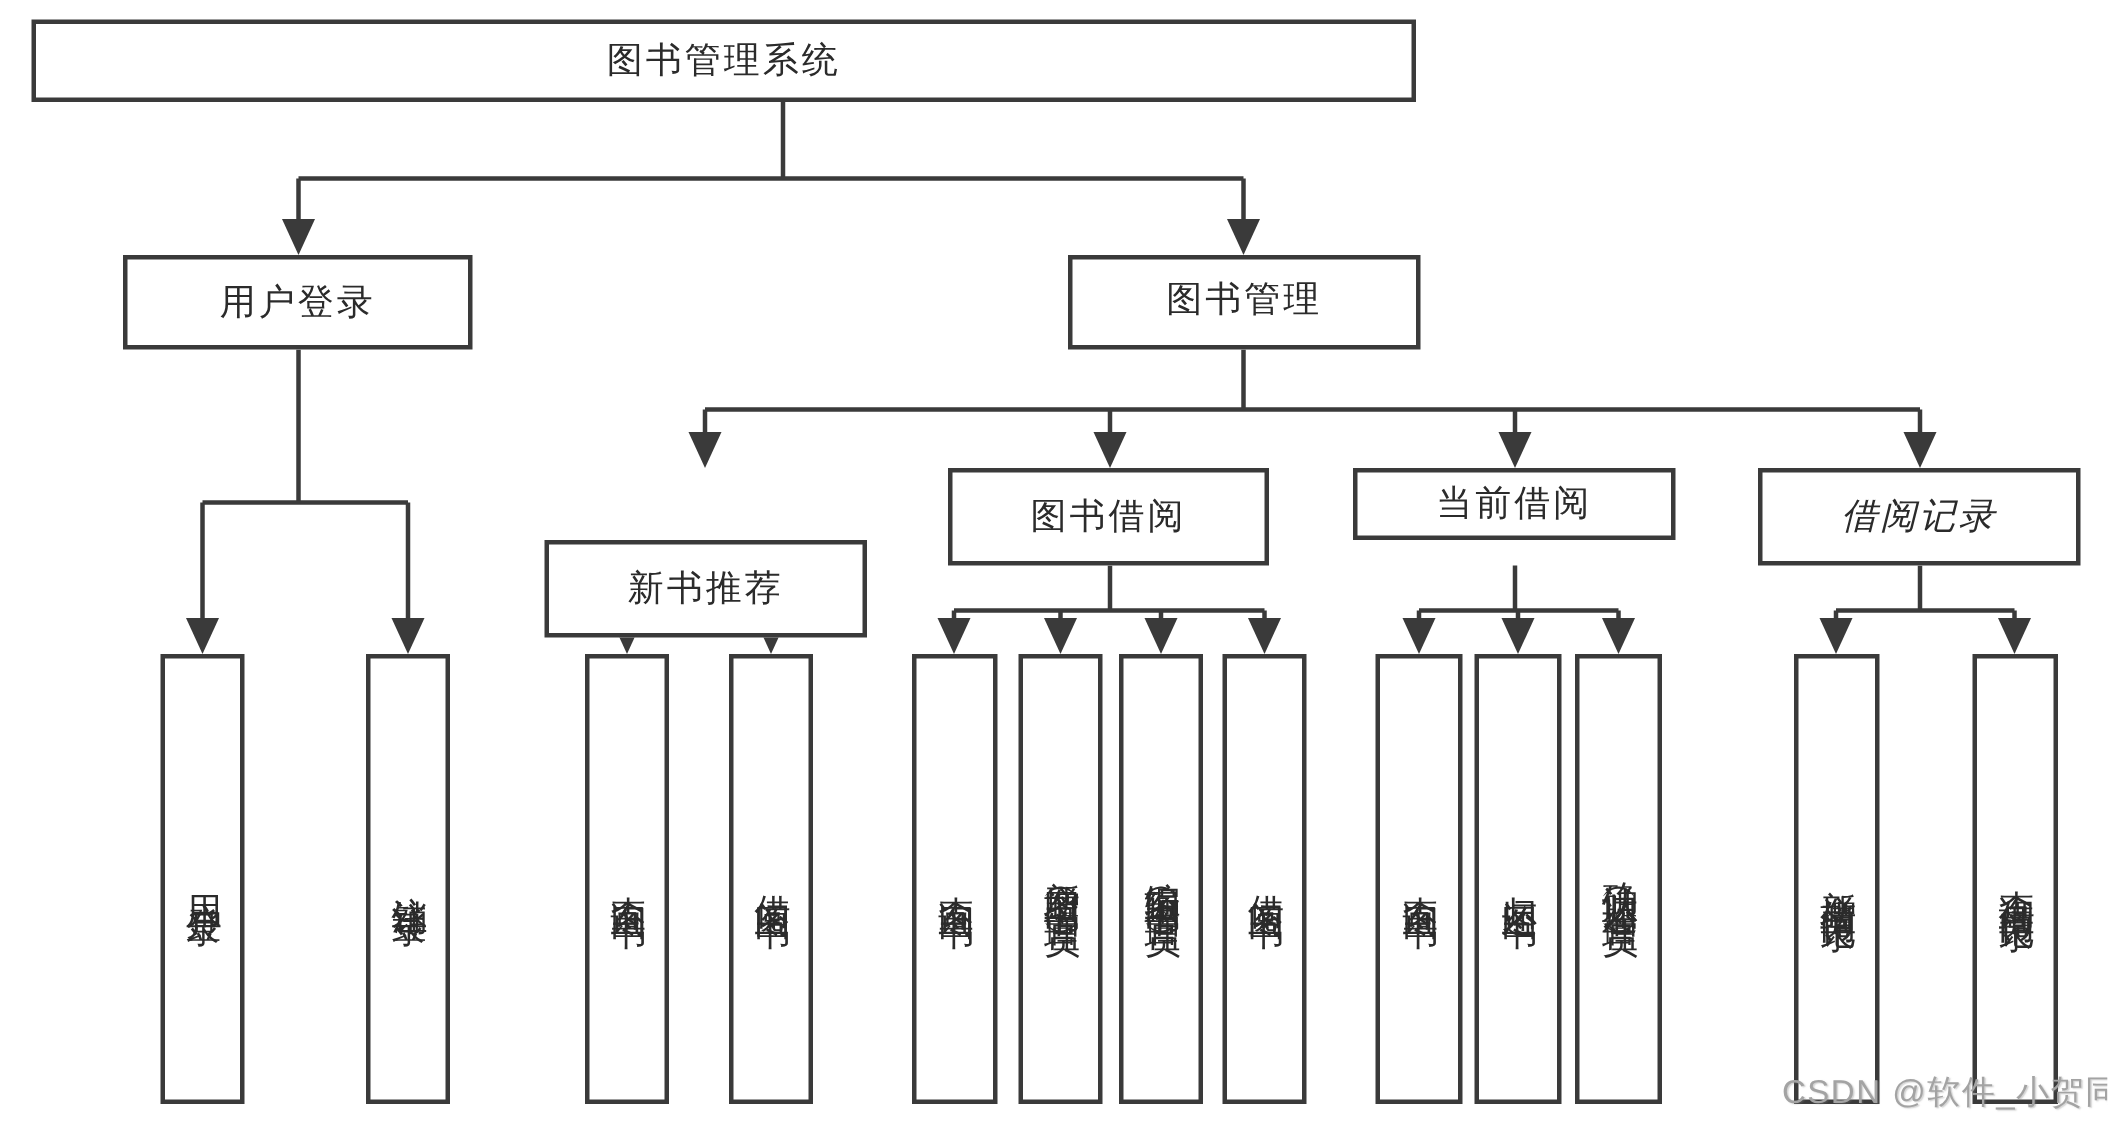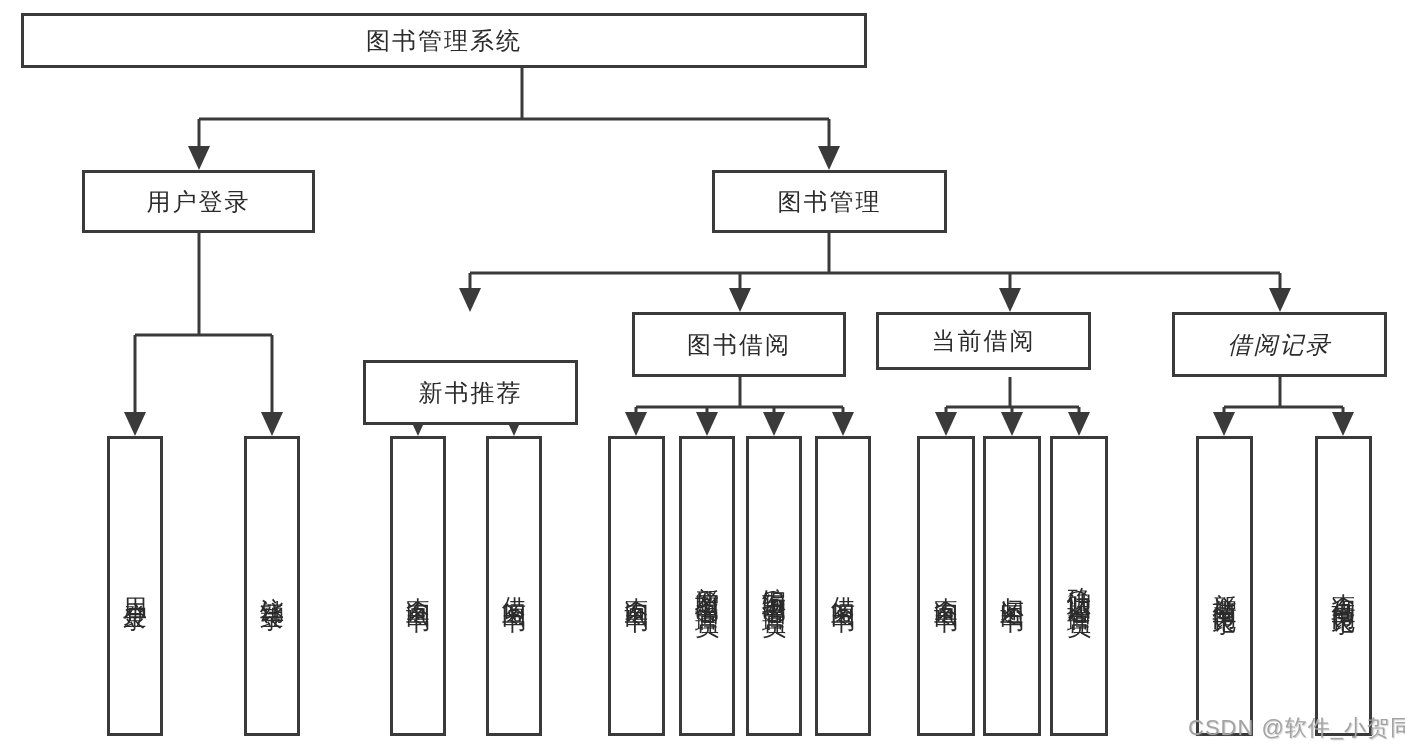--- a/index.html
+++ b/index.html
@@ -108,38 +108,38 @@
       <polygon points="763,412 785,412 774,436"></polygon>
       <polygon points="832,412 854,412 843,436"></polygon>
       <polygon points="935,412 957,412 946,436"></polygon>
       <polygon points="1001,412 1023,412 1012,436"></polygon>
       <polygon points="1068,412 1090,412 1079,436"></polygon>
       <polygon points="1213,412 1235,412 1224,436"></polygon>
       <polygon points="1332,412 1354,412 1343,436"></polygon>
     </g>
   </svg>
 
-  <div class="node h" style="left:21px;top:13px;width:846px;height:55px;">
+  <div class="node h" style="left:21px;top:13px;width:923px;height:55px;">
     <span>图书管理系统</span>
   </div>
 
   <div class="node h" style="left:82px;top:170px;width:233px;height:63px;">
     <span>用户登录</span>
   </div>
-  <div class="node h" style="left:712px;top:170px;width:235px;height:63px;">
+  <div class="node h" style="left:712px;top:170px;width:235px;height:63px;font-family:Liberation Mono, monospace;">
     <span>图书管理</span>
   </div>
 
   <div class="node h" style="left:363px;top:312px;width:215px;height:65px;margin-top:48px;">
     <span>新书推荐</span>
   </div>
   <div class="node h" style="left:632px;top:312px;width:214px;height:65px;">
     <span>图书借阅</span>
   </div>
-  <div class="node h" style="left:876px;top:312px;width:215px;height:58px;">
+  <div class="node h" style="left:902px;top:312px;width:215px;height:48px;">
     <span>当前借阅</span>
   </div>
   <div class="node h" style="left:1172px;top:312px;width:215px;height:65px;font-style:italic;">
     <span>借阅记录</span>
   </div>
 
   <div class="node v" style="left:107px;top:436px;width:56px;height:300px;">
     <span class="vtext">用户登录</span>
   </div>
   <div class="node v" style="left:244px;top:436px;width:56px;height:300px;">

